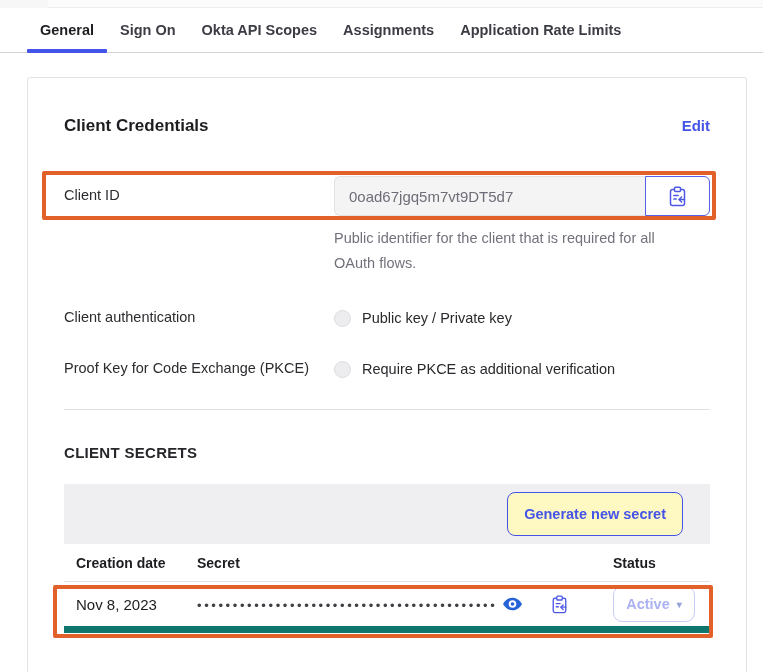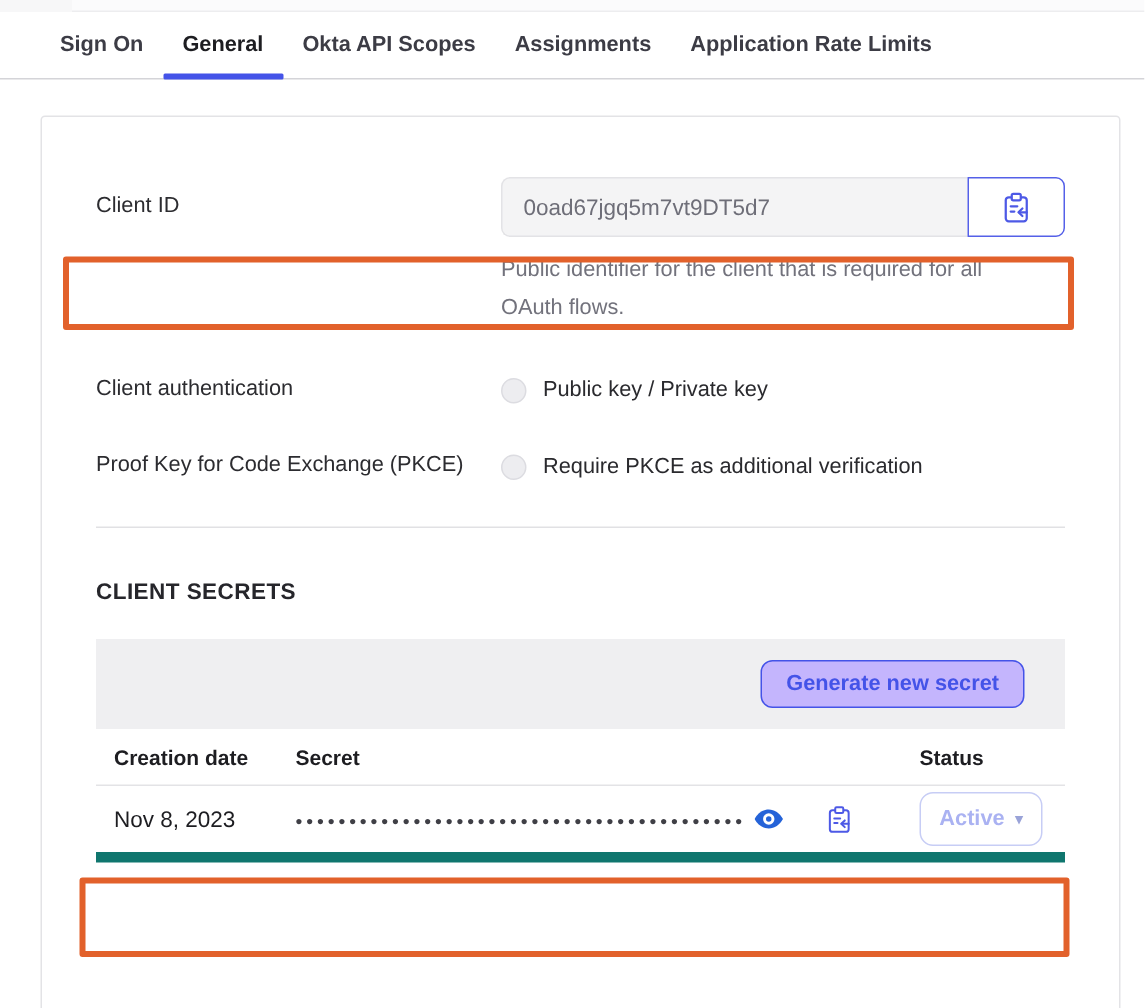--- a/index.html
+++ b/index.html
@@ -53,22 +53,22 @@
 
   .row-pkce { margin-top:27px; }
 
   .divider { border:none; border-top:1px solid #e1e1e4; margin-top:28px; }
 
   .secrets-heading { margin-top:34px; font-size:15px; font-weight:700; letter-spacing:.3px; color:#26262b; }
 
   .panel { margin-top:23px; }
   .panel-band { background:#efeff1; height:60px; display:flex; align-items:center;
     justify-content:flex-end; padding-right:27px; }
-  .generate-btn { background:#c4b5fd; border:1px solid #4453e8; color:#4453e8; font-weight:700;
-    font-size:14.5px; height:32px; padding:0 16px; border-radius:8px; display:flex;
+  .generate-btn { background:#fef9c3; border:1px solid #4453e8; color:#4453e8; font-weight:700;
+    font-size:14.5px; height:44px; padding:0 16px; border-radius:8px; display:flex;
     align-items:center; cursor:pointer; font-family:inherit; }
 
   .thead { display:flex; align-items:center; height:38px; border-bottom:1px solid #e3e3e6;
     font-size:14px; font-weight:700; color:#1d1d21; }
   .col-date { width:133px; padding-left:12px; }
   .col-secret { flex:1; }
   .col-status { width:97px; }
 
   .trow { display:flex; align-items:center; height:51px; border-bottom:7px solid #0f766e; }
   .cell-date { font-size:15px; color:#1d1d21; }
@@ -91,29 +91,33 @@
 </head>
 <body>
 
 <div class="page">
 
   <div class="top-strip">
     <div class="corner"></div>
   </div>
 
   <div class="tabbar">
+    <div class="tab active">General</div>
     <div class="tab">Sign On</div>
-    <div class="tab active">General</div>
     <div class="tab">Okta API Scopes</div>
     <div class="tab">Assignments</div>
     <div class="tab">Application Rate Limits</div>
   </div>
 
   <div class="card">
 
+    <div class="card-head">
+      <div class="card-title">Client Credentials</div>
+      <div class="edit-link">Edit</div>
+    </div>
 
     <div class="row row-clientid">
       <div class="label-col">Client ID</div>
       <div class="control-col">
         <div class="input-group">
           <div class="id-input">0oad67jgq5m7vt9DT5d7</div>
           <div class="copy-btn">
             <span style="display:flex;">
               <svg width="19" height="21" viewBox="0 0 19 21" fill="none" stroke="#4d59e6" stroke-width="1.5" stroke-linecap="round" stroke-linejoin="round">
                 <rect x="2.5" y="3.5" width="14" height="16" rx="2" fill="#fff"></rect>

